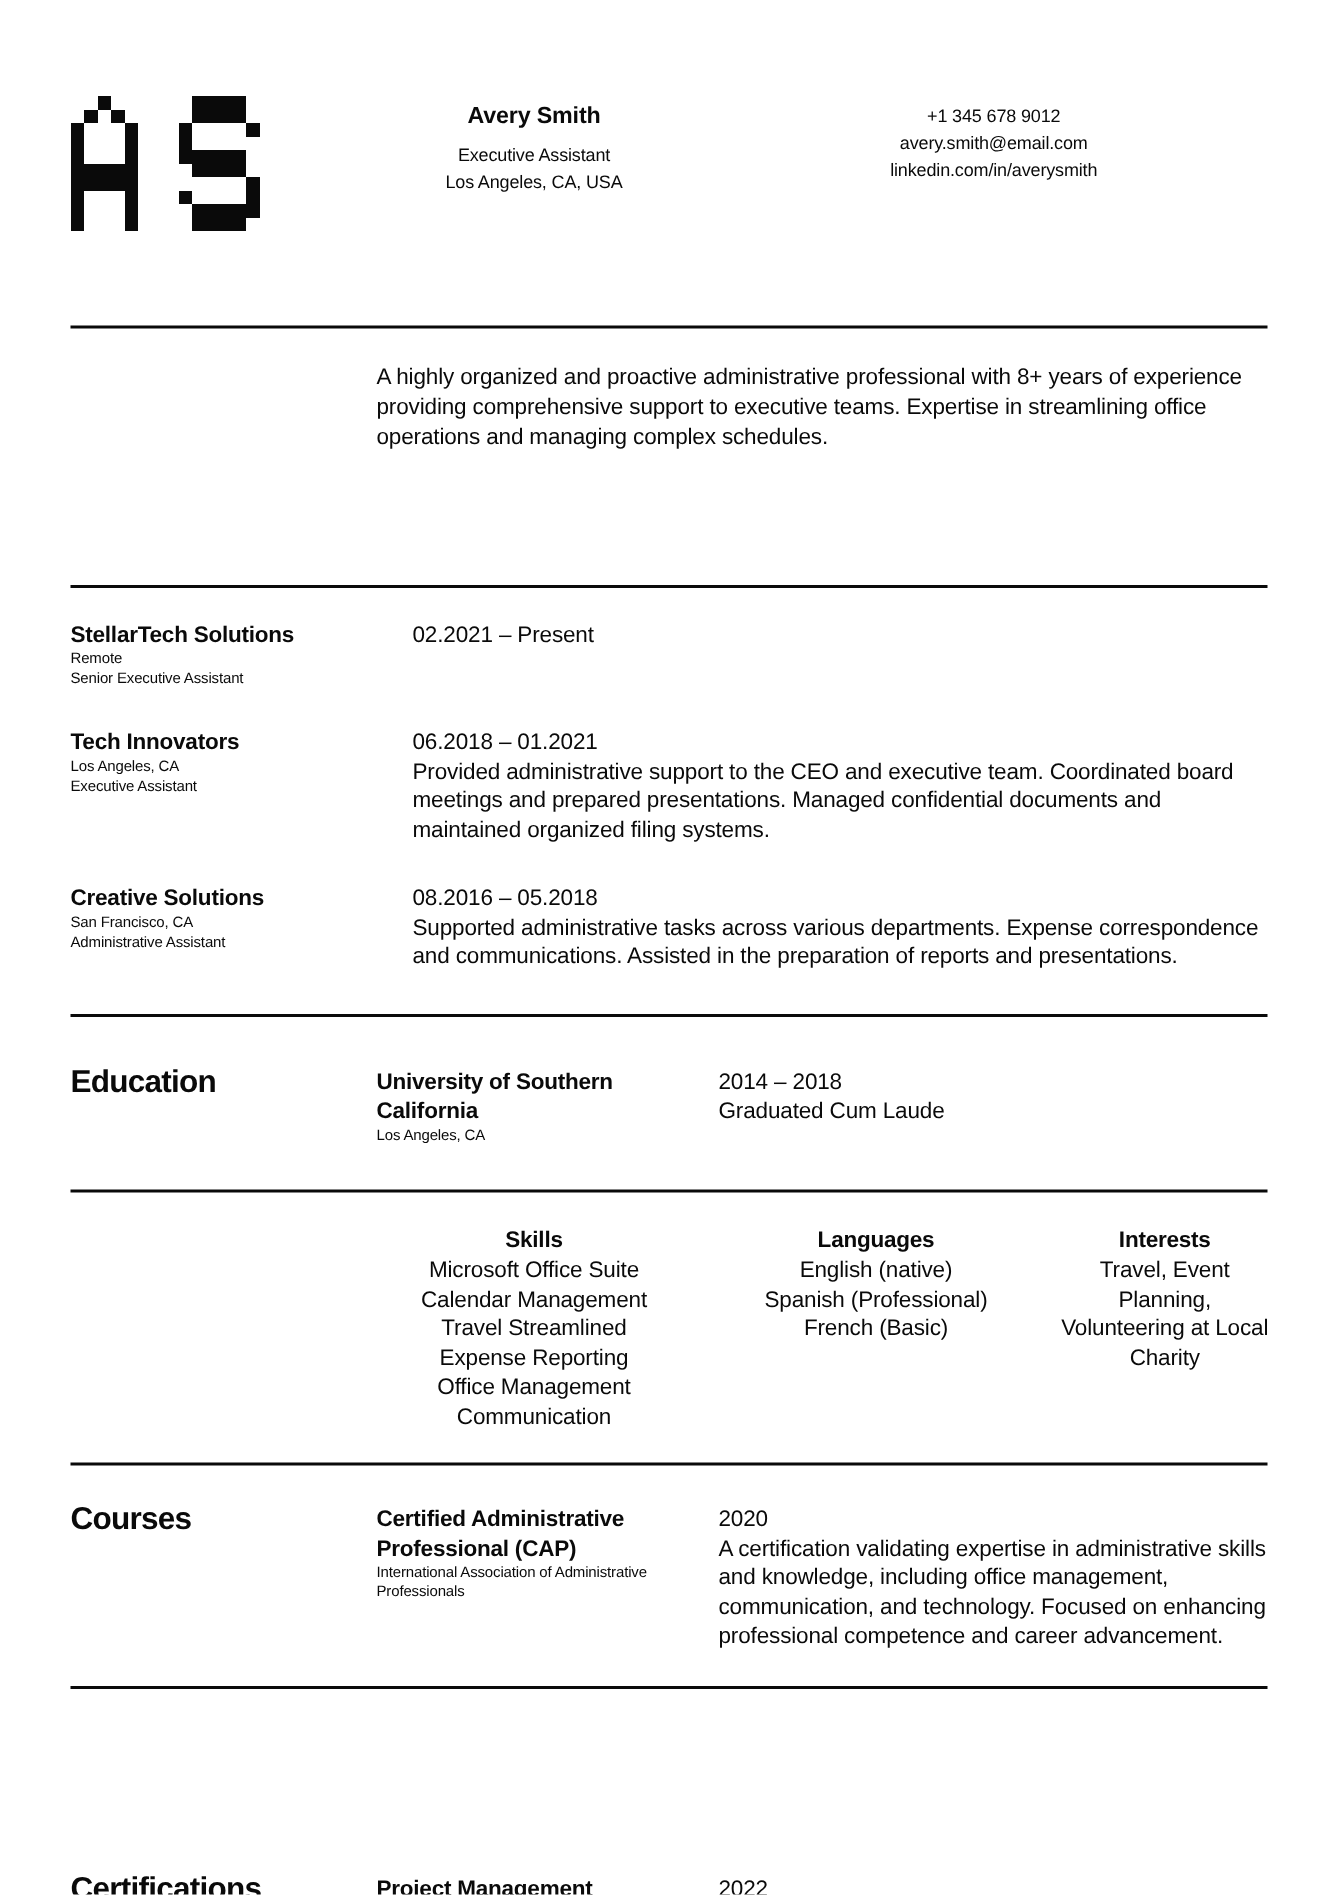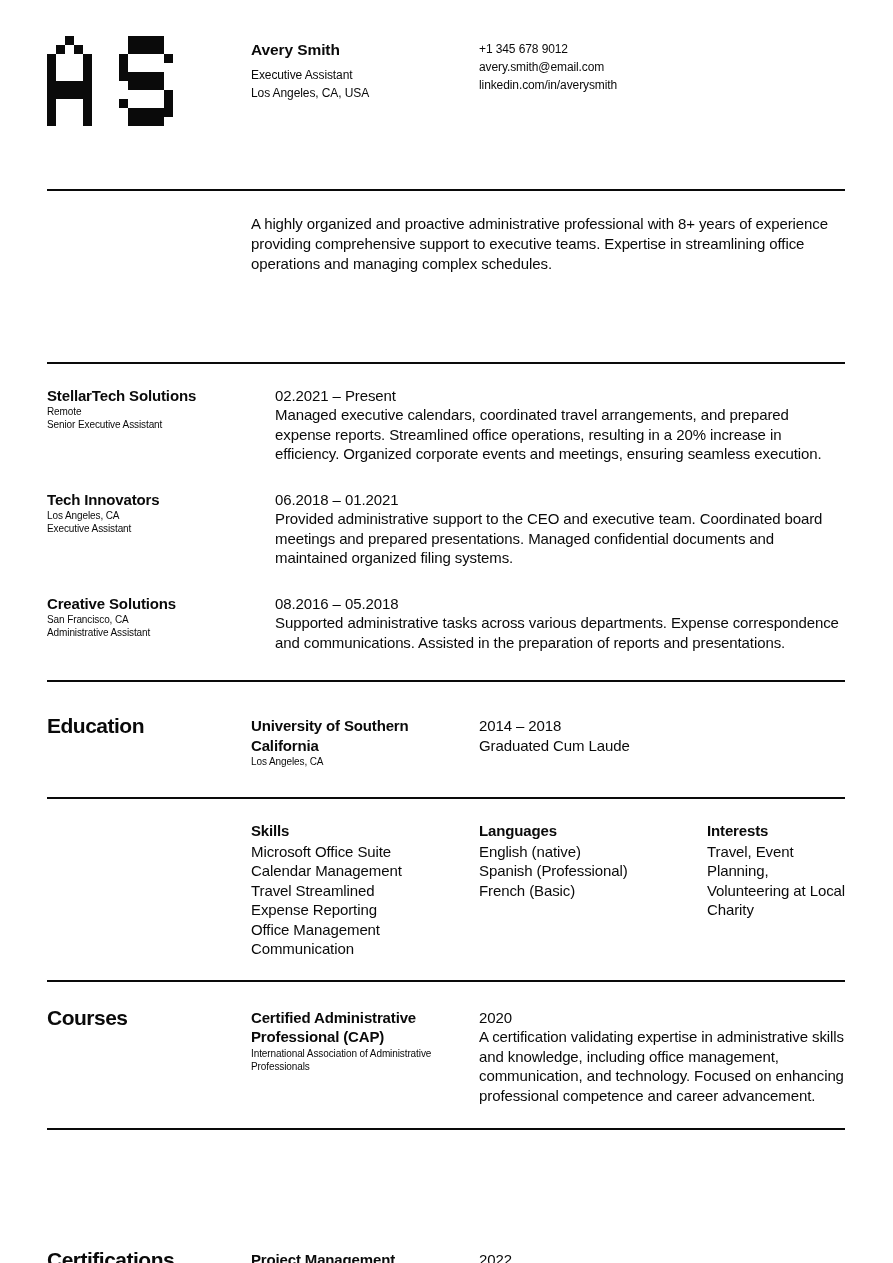--- a/index.html
+++ b/index.html
@@ -38,21 +38,22 @@
   .divider {
     height: 2px;
     background: #0a0a0a;
     width: 798px;
   }
 
   
   .header {
     display: flex;
     align-items: flex-start;
-    padding-top: 32px;
+    padding-top: 60px;
+    text-align: center;
   }
 
   .logo-wrap {
     width: 204px;
     flex: 0 0 204px;
     padding-top: 4px;
   }
 
   .monogram {
     display: block;
@@ -134,20 +135,21 @@
   
   .pad-top-22  { padding-top: 22px; }
   .pad-top-30  { padding-top: 30px; }
 
   .exp-entry + .exp-entry { margin-top: 26px; }
 
   
   .tri {
     display: flex;
     align-items: flex-start;
+    text-align: center;
   }
   .tri-spacer { width: 204px; flex: 0 0 204px; }
   .tri-col-a  { width: 228px; flex: 0 0 228px; padding-right: 18px; }
   .tri-col-b  { width: 228px; flex: 0 0 228px; padding-right: 18px; }
   .tri-col-c  { flex: 1 1 auto; }
 
   .group-title {
     font-size: 15px;
     font-weight: 700;
     line-height: 1.3;
@@ -229,21 +231,20 @@
     <div style="flex:1 1 auto">
 
       <div class="row exp-entry">
         <div class="col-mid">
           <div class="entry-title">StellarTech Solutions</div>
           <div class="entry-sub">Remote</div>
           <div class="entry-sub">Senior Executive Assistant</div>
         </div>
         <div class="col-body">
           <div class="entry-date">02.2021 – Present</div>
-          <div class="entry-desc">Managed executive calendars, coordinated travel arrangements, and prepared expense reports. Streamlined office operations, resulting in a 20% increase in efficiency. Organized corporate events and meetings, ensuring seamless execution.</div>
         </div>
       </div>
 
       <div class="row exp-entry">
         <div class="col-mid">
           <div class="entry-title">Tech Innovators</div>
           <div class="entry-sub">Los Angeles, CA</div>
           <div class="entry-sub">Executive Assistant</div>
         </div>
         <div class="col-body">

